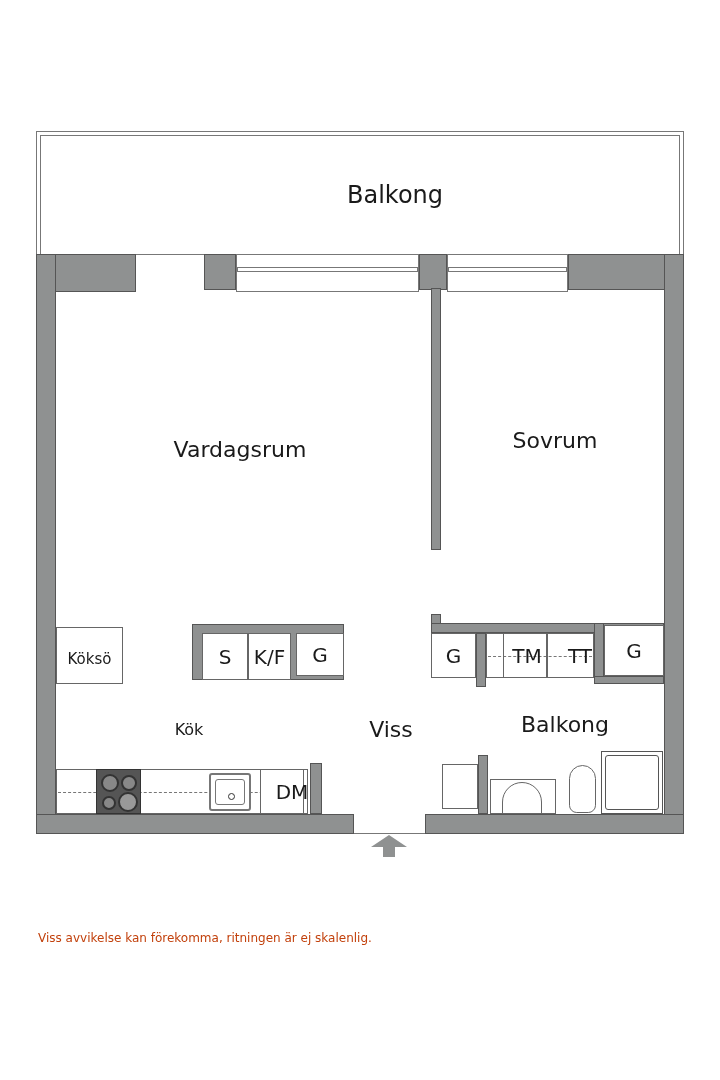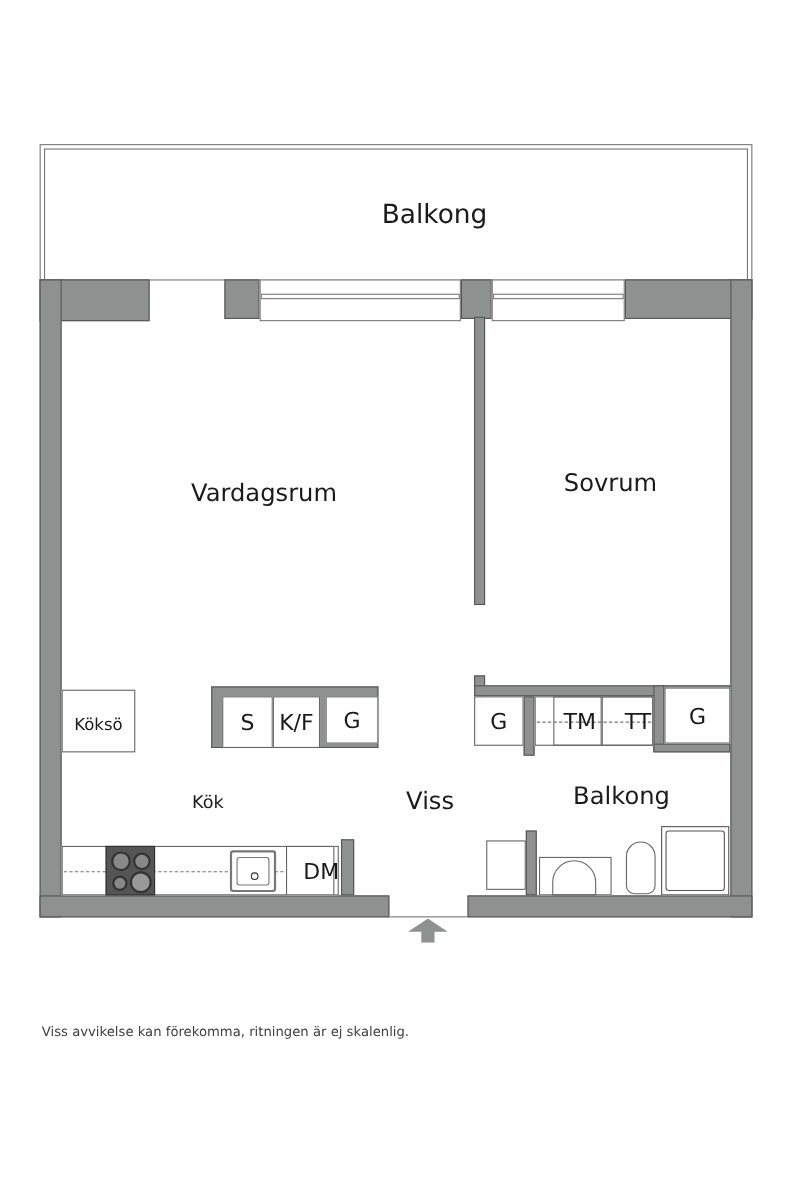--- a/index.html
+++ b/index.html
@@ -5,21 +5,21 @@
   html,body{margin:0;padding:0;background:#ffffff;}
   body{width:720px;height:1080px;position:relative;overflow:hidden;font-family:"DejaVu Sans","Liberation Sans",sans-serif;}
   .abs{position:absolute;}
   .wall{position:absolute;background:#8f9191;box-sizing:border-box;border:1px solid #555;}
   .label{position:absolute;color:#1a1a1a;font-family:"DejaVu Sans",sans-serif;white-space:nowrap;transform:translate(-50%,-50%);}
   .box{position:absolute;background:#fff;border:1px solid #666;box-sizing:border-box;}
   .boxlabel{position:absolute;color:#1a1a1a;font-size:20px;display:flex;align-items:center;justify-content:center;}
   .dash{position:absolute;border-top:1px dashed #777;height:0;}
   .win{position:absolute;background:#fff;border:1px solid #777;box-sizing:border-box;}
   .winbar{position:absolute;border:1px solid #777;background:#fff;box-sizing:border-box;}
-  .note{position:absolute;left:38px;top:931px;font-size:12px;color:#404040;}
+  .note{position:absolute;left:38px;top:931px;font-size:12px;color:#c2410c;}
 </style>
 </head>
 <body>
 
 <div class="abs" style="left:36px;top:131px;width:648px;height:124px;border:1px solid #777;box-sizing:border-box;">
   <div class="abs" style="left:3px;top:3px;right:3px;bottom:0;border:1px solid #777;border-bottom:none;"></div>
 </div>
 <div class="label" style="left:371px;top:195px;font-size:24px;margin-left:24px;">Balkong</div>
 
 <div class="wall" style="left:36px;top:254px;width:100px;height:38px;"></div>

